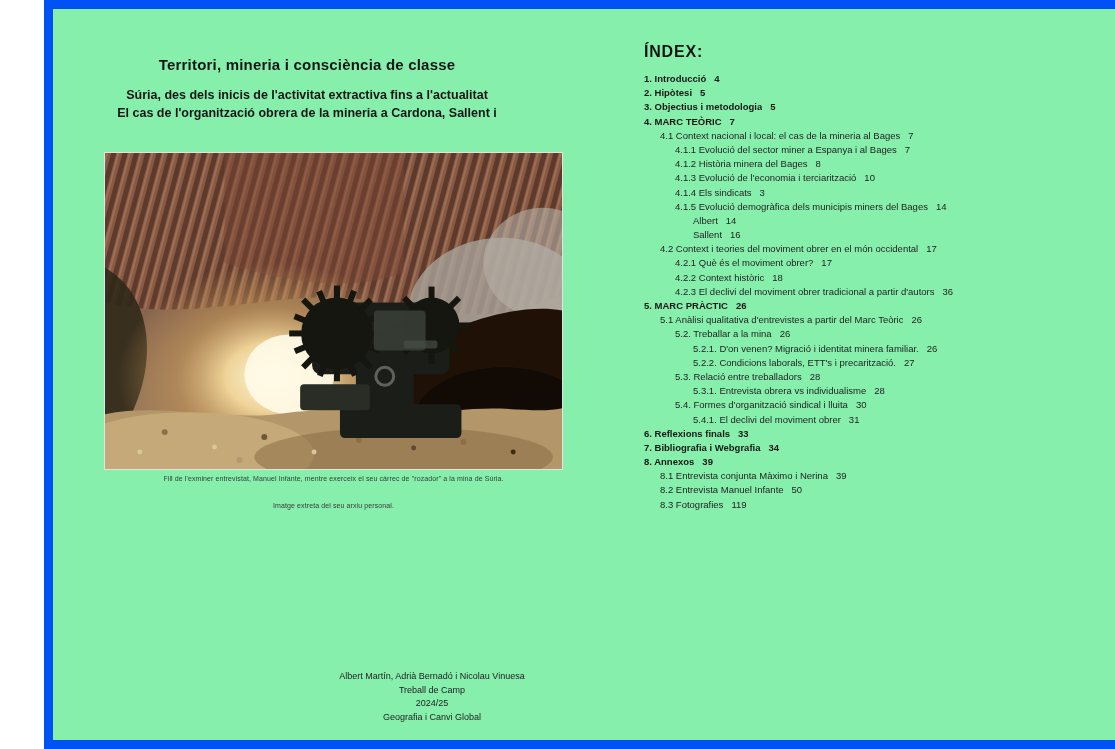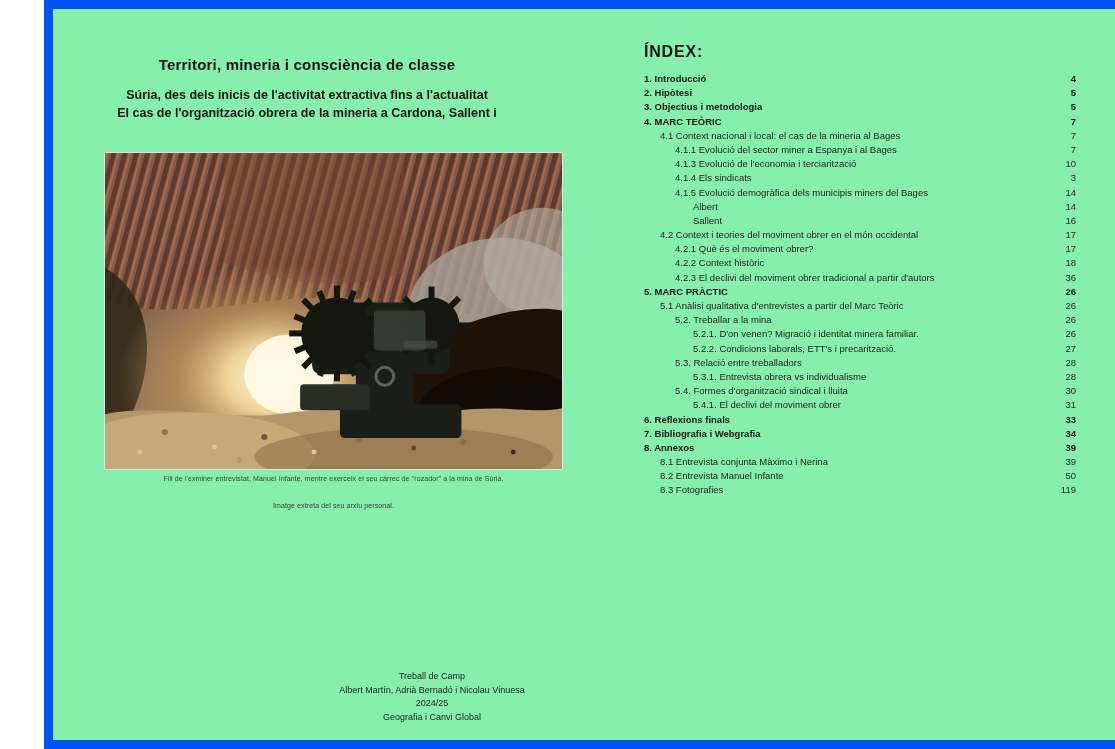--- a/index.html
+++ b/index.html
@@ -45,21 +45,21 @@
   }
   
   .index-heading{
     position:absolute;left:591px;top:34px;
     font-size:16px;font-weight:bold;letter-spacing:.8px;color:#141414;
   }
   .toc{
     position:absolute;left:591px;top:64px;width:432px;
   }
   .toc-row{
-    display:flex;justify-content:space-between;align-items:baseline;
+    display:flex;align-items:baseline;
     height:14.19px;font-size:9.5px;color:#232323;white-space:nowrap;
   }
   .toc-row.bold{font-weight:bold;color:#161616;}
   .toc-row.lvl1{padding-left:16px;}
   .toc-row.lvl2{padding-left:31px;}
   .toc-row.lvl3{padding-left:49px;}
   .toc-label{overflow:hidden;text-overflow:clip;}
   .toc-page{margin-left:8px;}
 </style>
 </head>
@@ -169,22 +169,22 @@
         <rect x="270" y="158" width="52" height="40" rx="4" fill="#3a4038" opacity="0.85"></rect>
         <circle cx="281" cy="224" r="9" fill="none" stroke="#5c635a" stroke-width="3"></circle>
         <rect x="300" y="188" width="34" height="8" rx="3" fill="#474f45" opacity="0.7"></rect>
       </svg>
     </div>
 
     <div class="caption l1">Fill de l'exminer entrevistat, Manuel Infante, mentre exerceix el seu càrrec de "rozador" a la mina de Súria.</div>
     <div class="caption l2">Imatge extreta del seu arxiu personal.</div>
 
     <div class="credits">
+      <div>Albert Martín, Adrià Bernadó i Nicolau Vinuesa</div>
       <div>Treball de Camp</div>
-      <div>Albert Martín, Adrià Bernadó i Nicolau Vinuesa</div>
       <div>2024/25</div>
       <div>Geografia i Canvi Global</div>
     </div>
   </div>
 
   <div>
     <div class="index-heading">ÍNDEX:</div>
     <div class="toc">
         <div class="toc-row lvl0 bold">
           <span class="toc-label">1. Introducció</span>
@@ -204,20 +204,24 @@
         </div>
         <div class="toc-row lvl1">
           <span class="toc-label">4.1 Context nacional i local: el cas de la mineria al Bages</span>
           <span class="toc-page">7</span>
         </div>
         <div class="toc-row lvl2">
           <span class="toc-label">4.1.1 Evolució del sector miner a Espanya i al Bages</span>
           <span class="toc-page">7</span>
         </div>
         <div class="toc-row lvl2">
+          <span class="toc-label">4.1.2 Història minera del Bages</span>
+          <span class="toc-page">8</span>
+        </div>
+        <div class="toc-row lvl2">
           <span class="toc-label">4.1.3 Evolució de l'economia i terciarització</span>
           <span class="toc-page">10</span>
         </div>
         <div class="toc-row lvl2">
           <span class="toc-label">4.1.4 Els sindicats</span>
           <span class="toc-page">3</span>
         </div>
         <div class="toc-row lvl2">
           <span class="toc-label">4.1.5 Evolució demogràfica dels municipis miners del Bages</span>
           <span class="toc-page">14</span>

